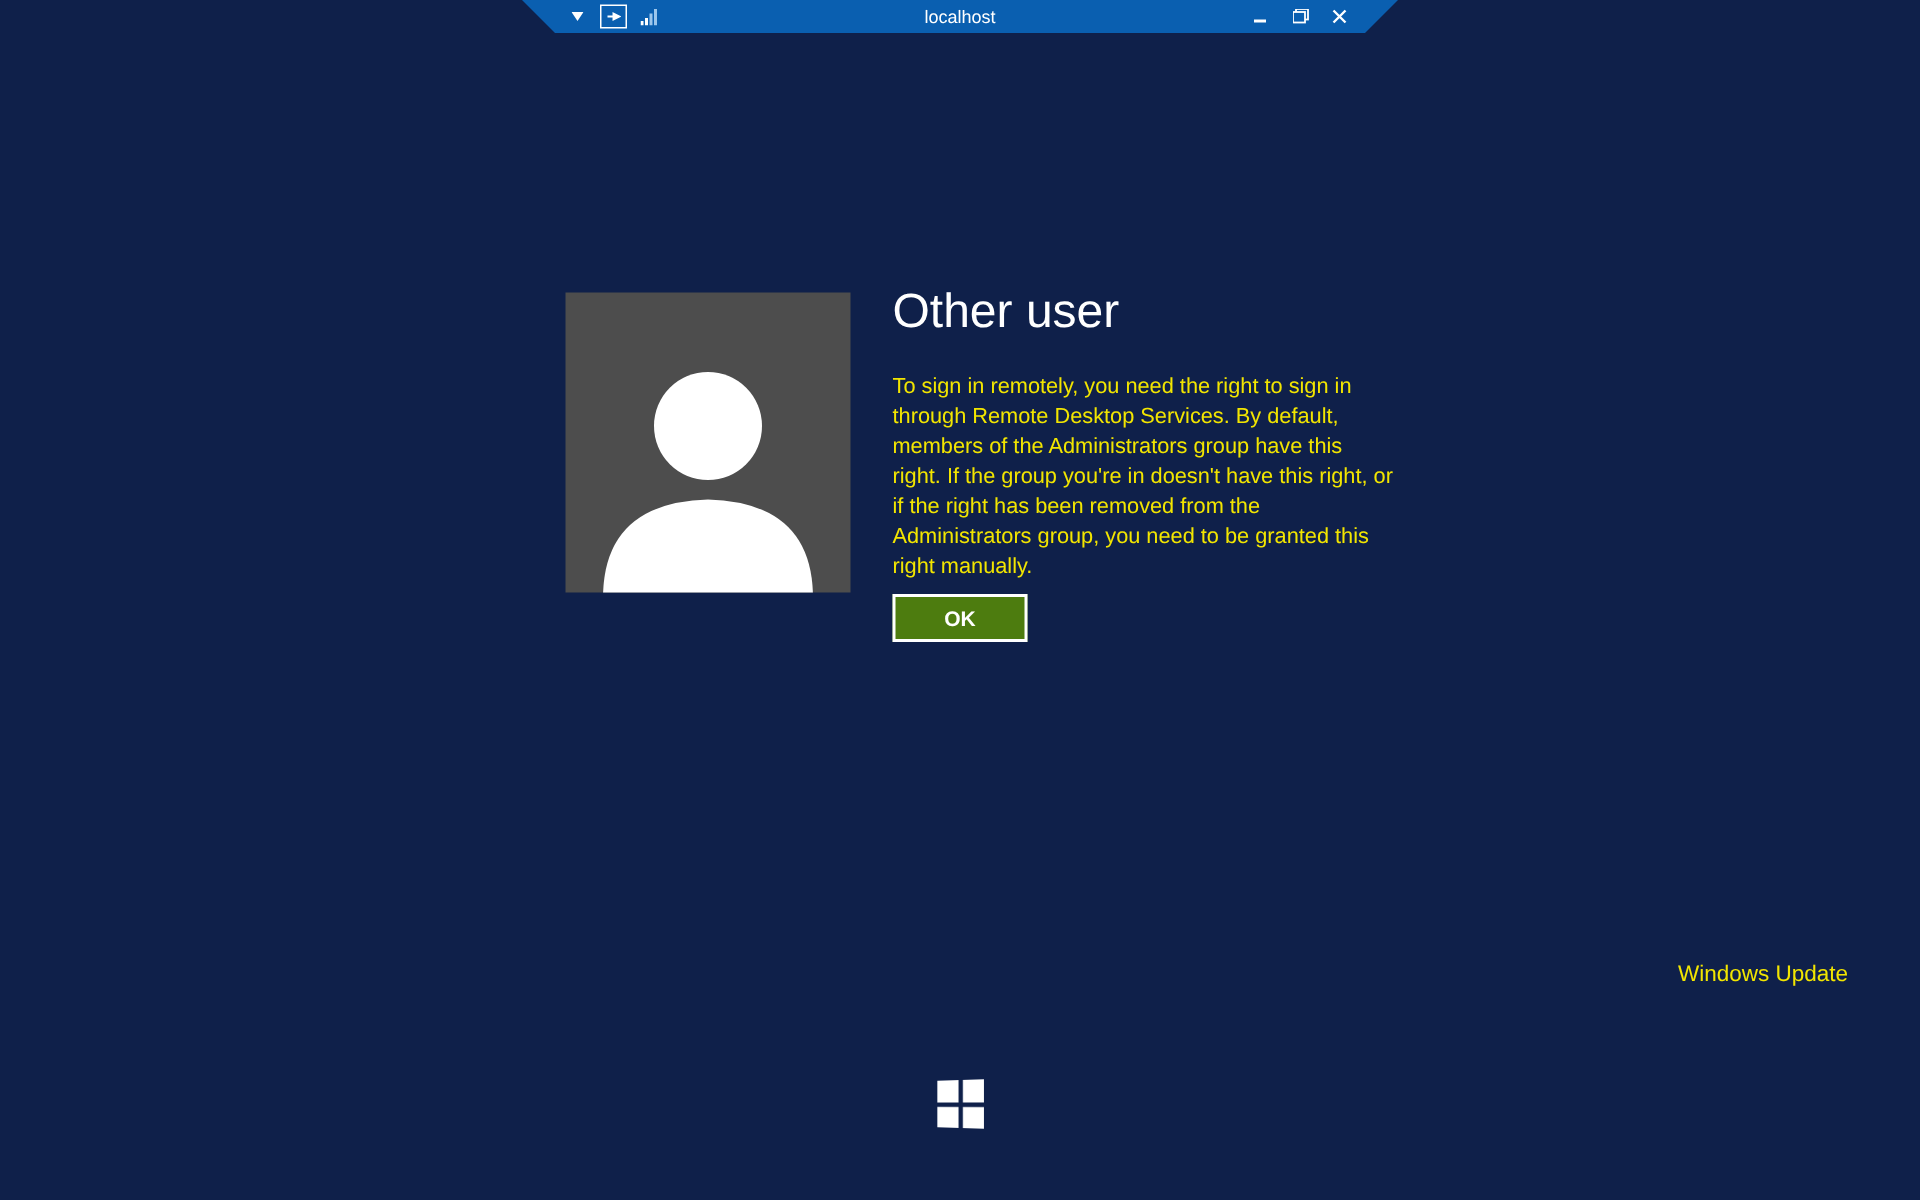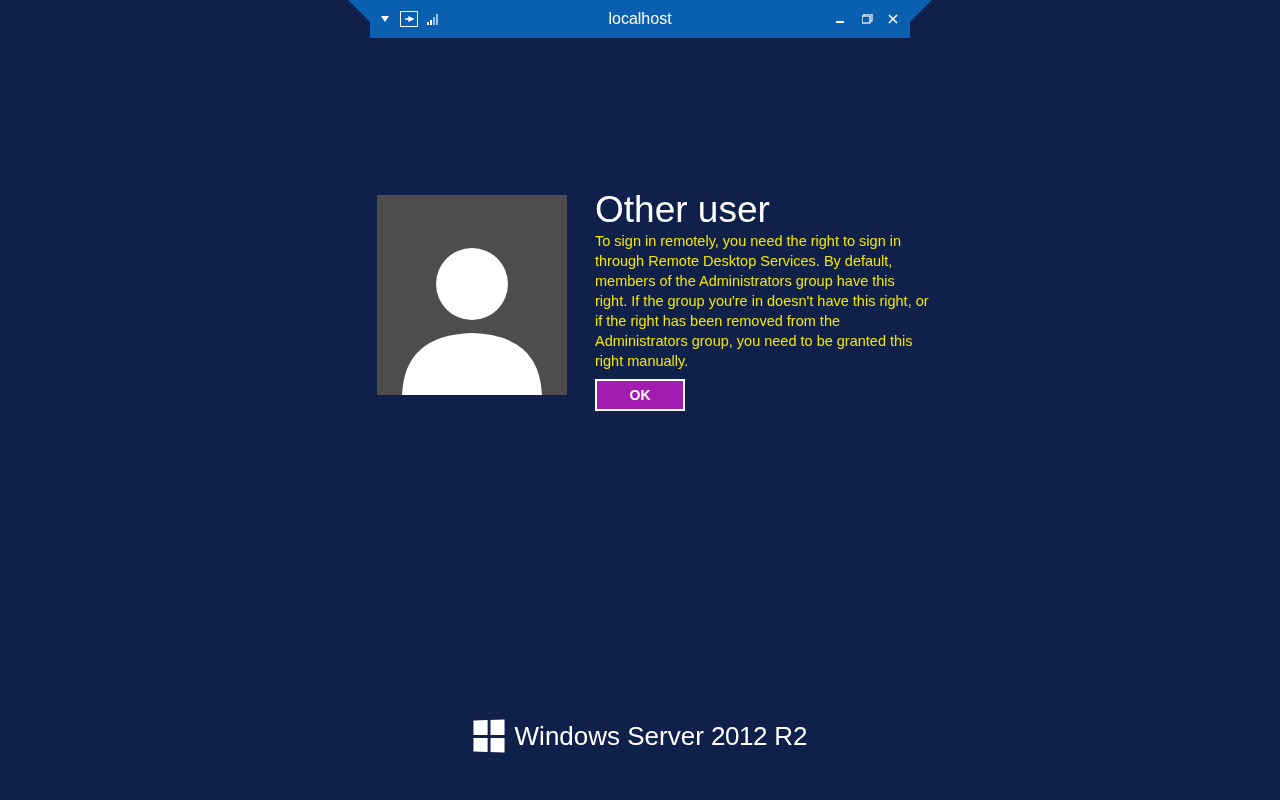--- a/index.html
+++ b/index.html
@@ -17,26 +17,26 @@
       position: absolute;
       top: 0;
       left: 50%;
       transform: translateX(-50%);
       width: 540px;
       height: 22px;
       z-index: 10;
     }
     .titlebar {
       position: relative;
-      height: 38px;
+      height: 22px;
       background: #0a5fb0;
       display: flex;
       align-items: center;
       color: #fff;
-      font-size: 16px;
+      font-size: 12px;
     }
     .titlebar::before,
     .titlebar::after {
       content: "";
       position: absolute;
       top: 0;
       width: 0; height: 0;
       border-top: 22px solid #0a5fb0;
     }
     .titlebar::before { left: -22px; border-left: 22px solid transparent; }
@@ -60,36 +60,37 @@
       width: 190px;
       height: 200px;
       background: #4d4d4d;
       position: relative;
       overflow: hidden;
     }
     .avatar-tile svg { position: absolute; bottom: -4px; left: 50%; transform: translateX(-50%); }
 
     .msg-col { max-width: 335px; color: #fff; }
     .user-title {
-      font-size: 37px;
+      font-size: 32px;
       font-weight: 300;
       color: #fff;
       margin-top: -6px;
+      margin-bottom: 22px;
     }
     .err-msg {
       color: #f2e500;
       font-size: 14.5px;
       line-height: 20px;
       margin-bottom: 8px;
     }
     .ok-btn {
       width: 90px;
       height: 32px;
       border: 2px solid #fff;
-      background: #a21caf;
+      background: #4d7c0f;
       color: #fff;
       font-size: 14px;
       font-weight: 600;
       cursor: pointer;
       display: flex;
       align-items: center;
       justify-content: center;
     }
 
     
@@ -177,25 +178,23 @@
     </svg>
   </div>
   <div class="msg-col">
     <div class="user-title">Other user</div>
     <div class="err-msg">To sign in remotely, you need the right to sign in through Remote Desktop Services. By default, members of the Administrators group have this right. If the group you're in doesn't have this right, or if the right has been removed from the Administrators group, you need to be granted this right manually.</div>
     <div class="ok-btn">OK</div>
   </div>
 </div>
 
 <div class="update-notice">
+  <div>Windows Update</div>
 </div>
 
 <div class="branding">
   <div class="win-logo">
     <span></span>
       <span></span>
       <span></span>
       <span></span>
   </div>
-  <div class="brand-text">
-    <span class="thin">Windows Server</span> <span class="year">2012</span> <span class="r2">R2</span>
-  </div>
 </div>
 
 </body></html>

